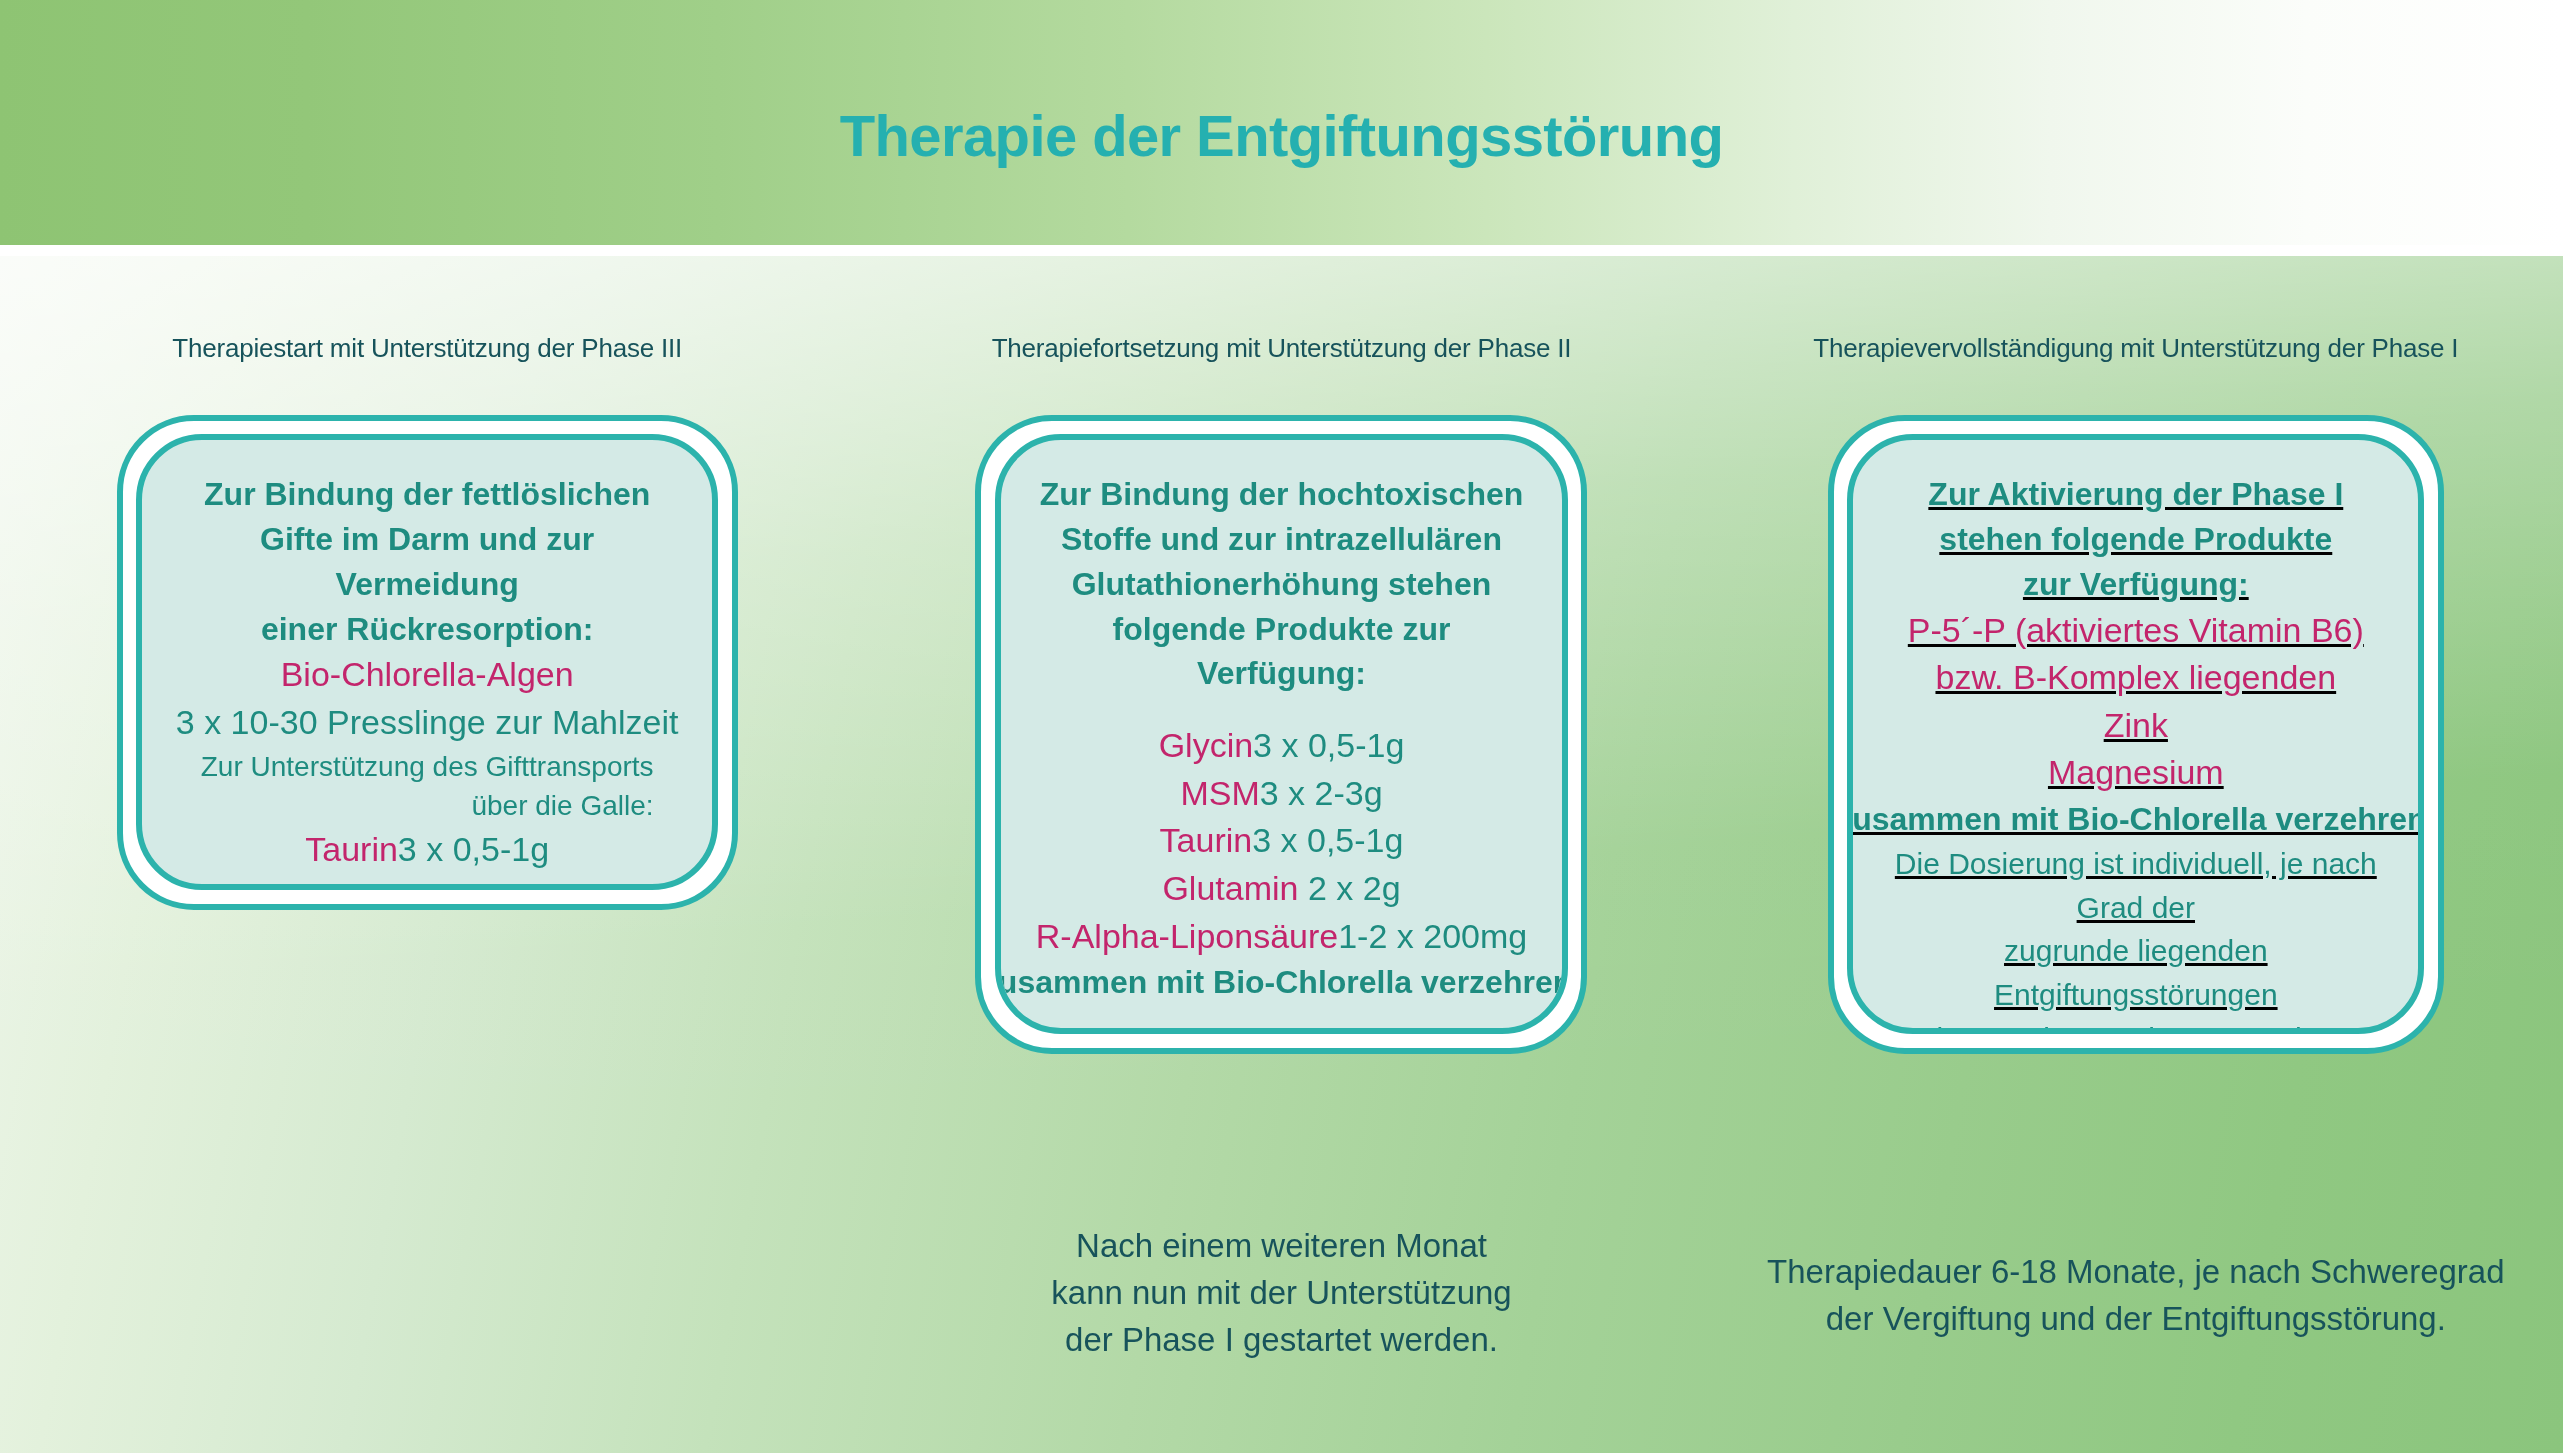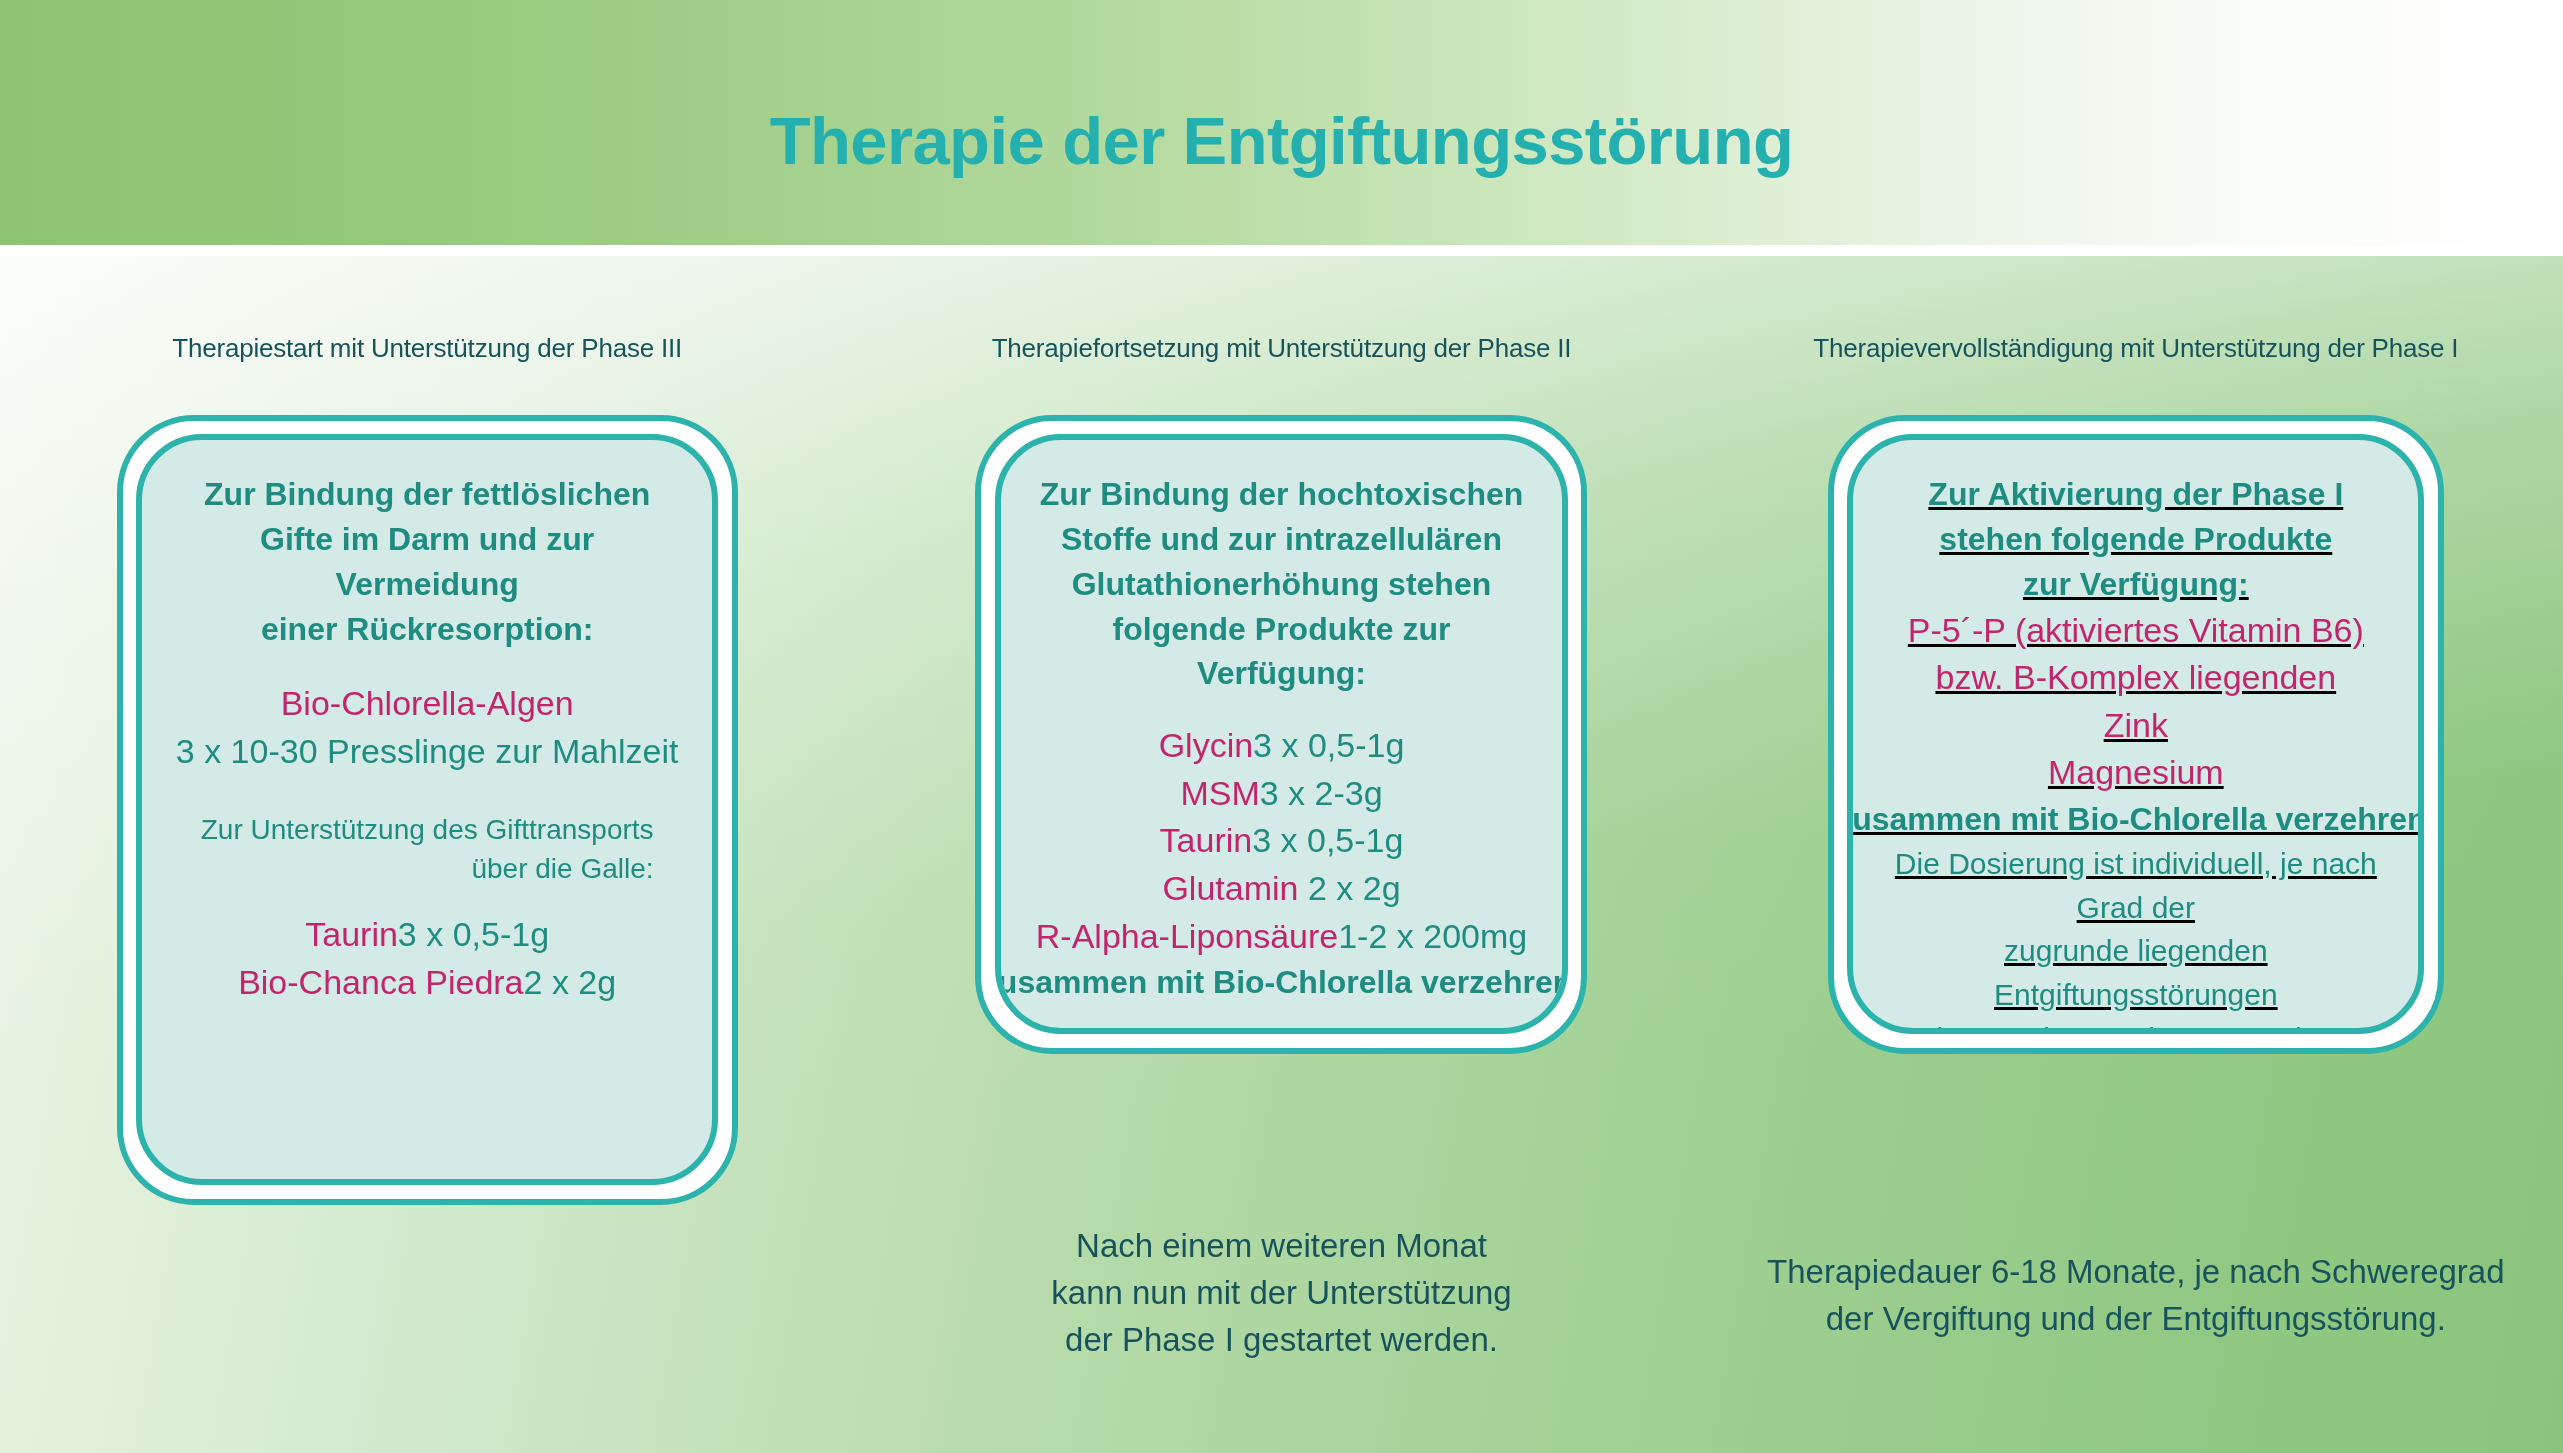--- a/index.html
+++ b/index.html
@@ -34,21 +34,21 @@
         #fbfdfa 90%,
         #ffffff 100%);
   }
   .title {
     position: absolute;
     left: 0;
     top: 107px;
     width: 2563px;
     text-align: center;
     color: #25b0b0;
-    font-size: 67px;
+    font-size: 58px;
     font-weight: bold;
     letter-spacing: -0.6px;
     line-height: 1;
     white-space: nowrap;
   }
 
   
   .body-area {
     position: absolute;
     left: 0;
@@ -99,21 +99,21 @@
     font-size: 26px;
     line-height: 1.30;
     letter-spacing: -0.2px;
     white-space: nowrap;
   }
 
   
   .box-outer {
     margin-top: 49px;
     width: 621px;
-    height: 790px;
+    height: 495px;
     box-sizing: border-box;
     border: 6.4px solid #2cb3ac;
     border-radius: 77px;
     background: #ffffff;
     display: flex;
     align-items: stretch;
     justify-content: stretch;
     padding: 13.5px;
   }
   .box-inner {

